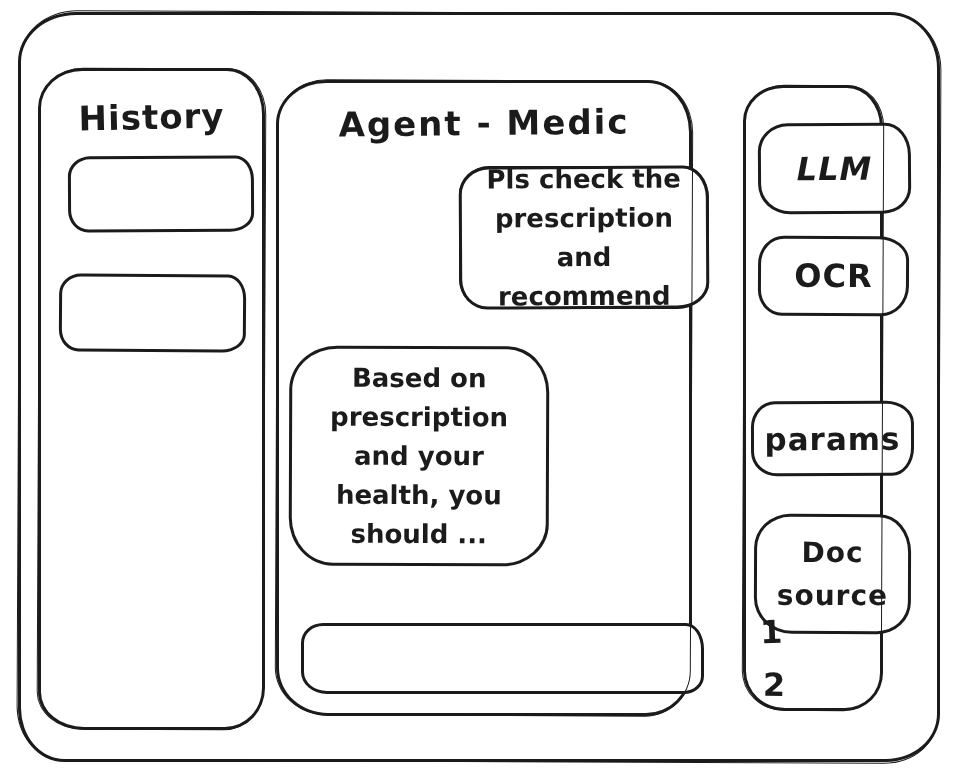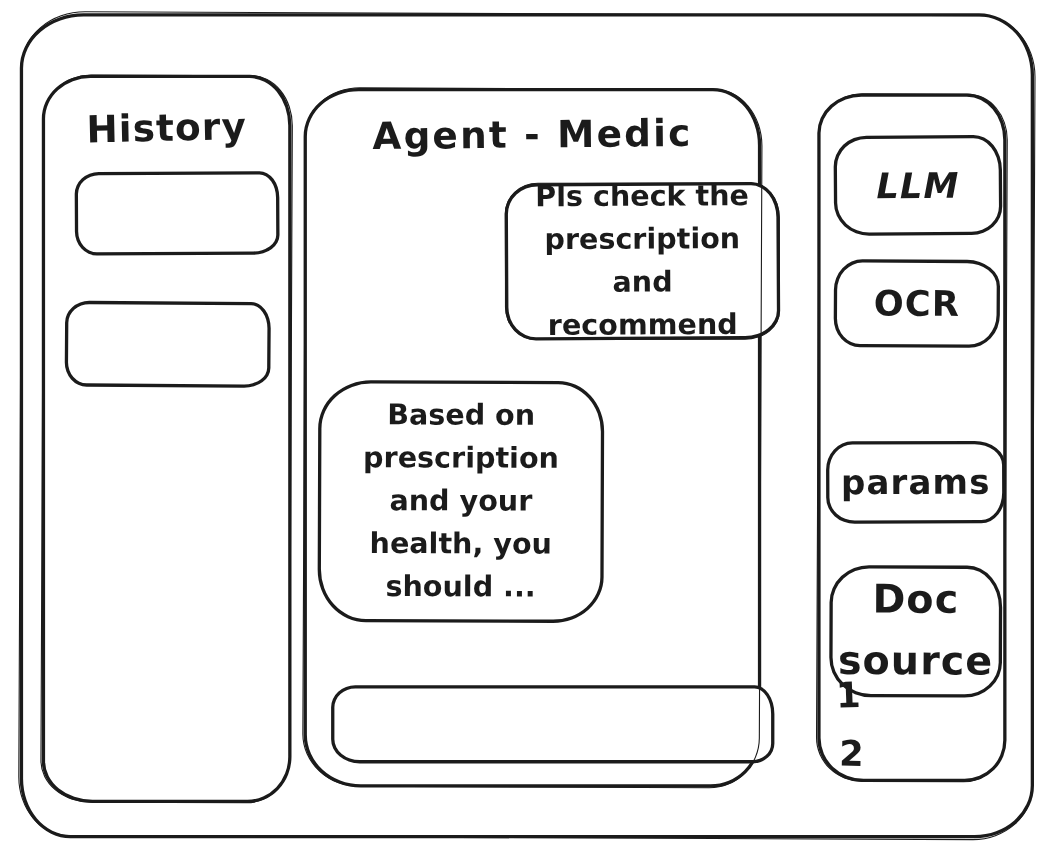--- a/index.html
+++ b/index.html
@@ -83,21 +83,21 @@
     border-radius:48px 42px 46px 44px / 44px 46px 42px 48px;
     transform:rotate(.2deg);
   }
   .chat-input{
     left:22px;top:540px;width:403px;height:71px;
     border-radius:22px 18px 20px 26px / 20px 26px 18px 22px;
   }
 
   
   .tools{
-    left:722px;top:70px;width:172px;height:626px;
+    left:722px;top:70px;width:140px;height:626px;
     border-radius:40px 36px 38px 42px / 36px 42px 38px 40px;
   }
   .tool{
     position:absolute;
     border:3px solid var(--ink);
     background:var(--bg);
     display:flex;align-items:center;justify-content:center;
     font-size:32px;font-weight:bold;letter-spacing:1px;
   }
   .tool.llm{
@@ -113,21 +113,21 @@
   }
   .tool.params{
     left:5px;top:313px;width:163px;height:75px;
     border-radius:24px 28px 22px 26px / 26px 22px 28px 24px;
     font-size:31px;
     transform:rotate(-.2deg);
   }
   .tool.doc{
     left:8px;top:426px;width:157px;height:120px;
     border-radius:36px 32px 34px 38px / 34px 38px 32px 36px;
-    font-size:36px;line-height:1.55;text-align:center;
+    font-size:28px;line-height:1.55;text-align:center;
     transform:rotate(.2deg);
   }
   .doc-num{
     position:absolute;
     font-size:32px;font-weight:bold;
     z-index:3;
   }
   .doc-num.n1{left:14px;top:525px;transform:rotate(-2deg);}
   .doc-num.n2{left:17px;top:578px;transform:rotate(1deg);}
 </style>

